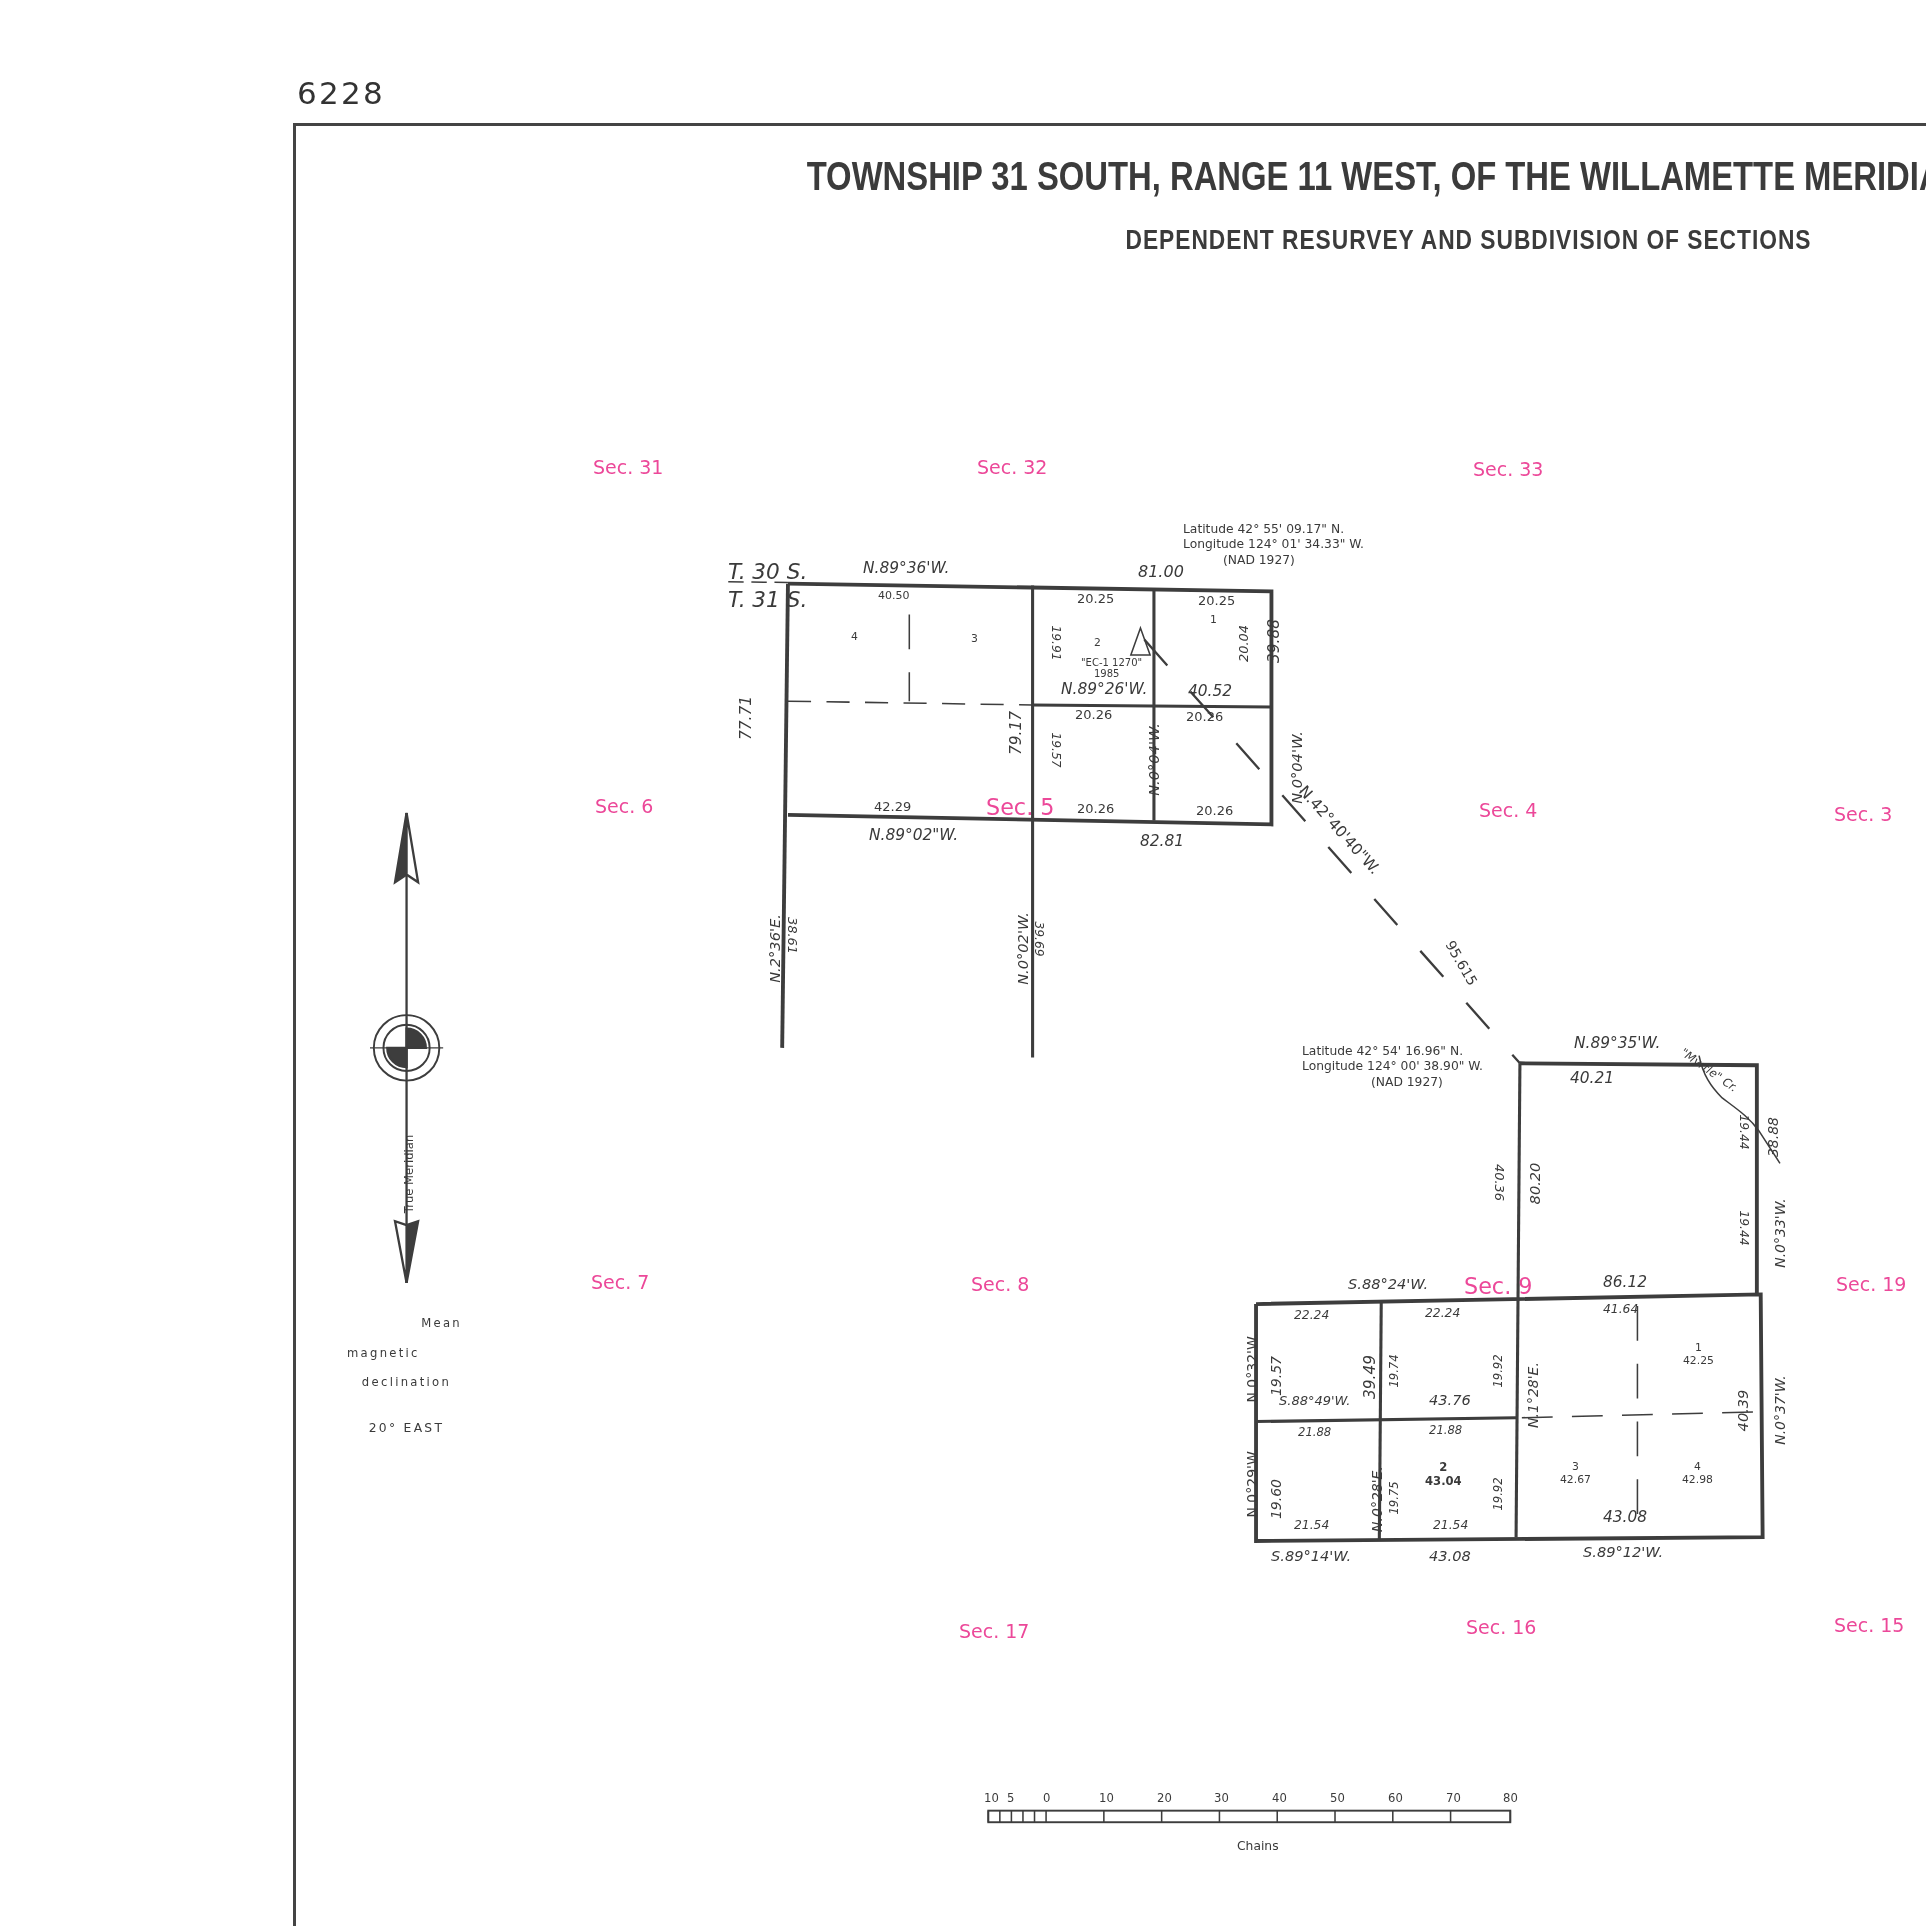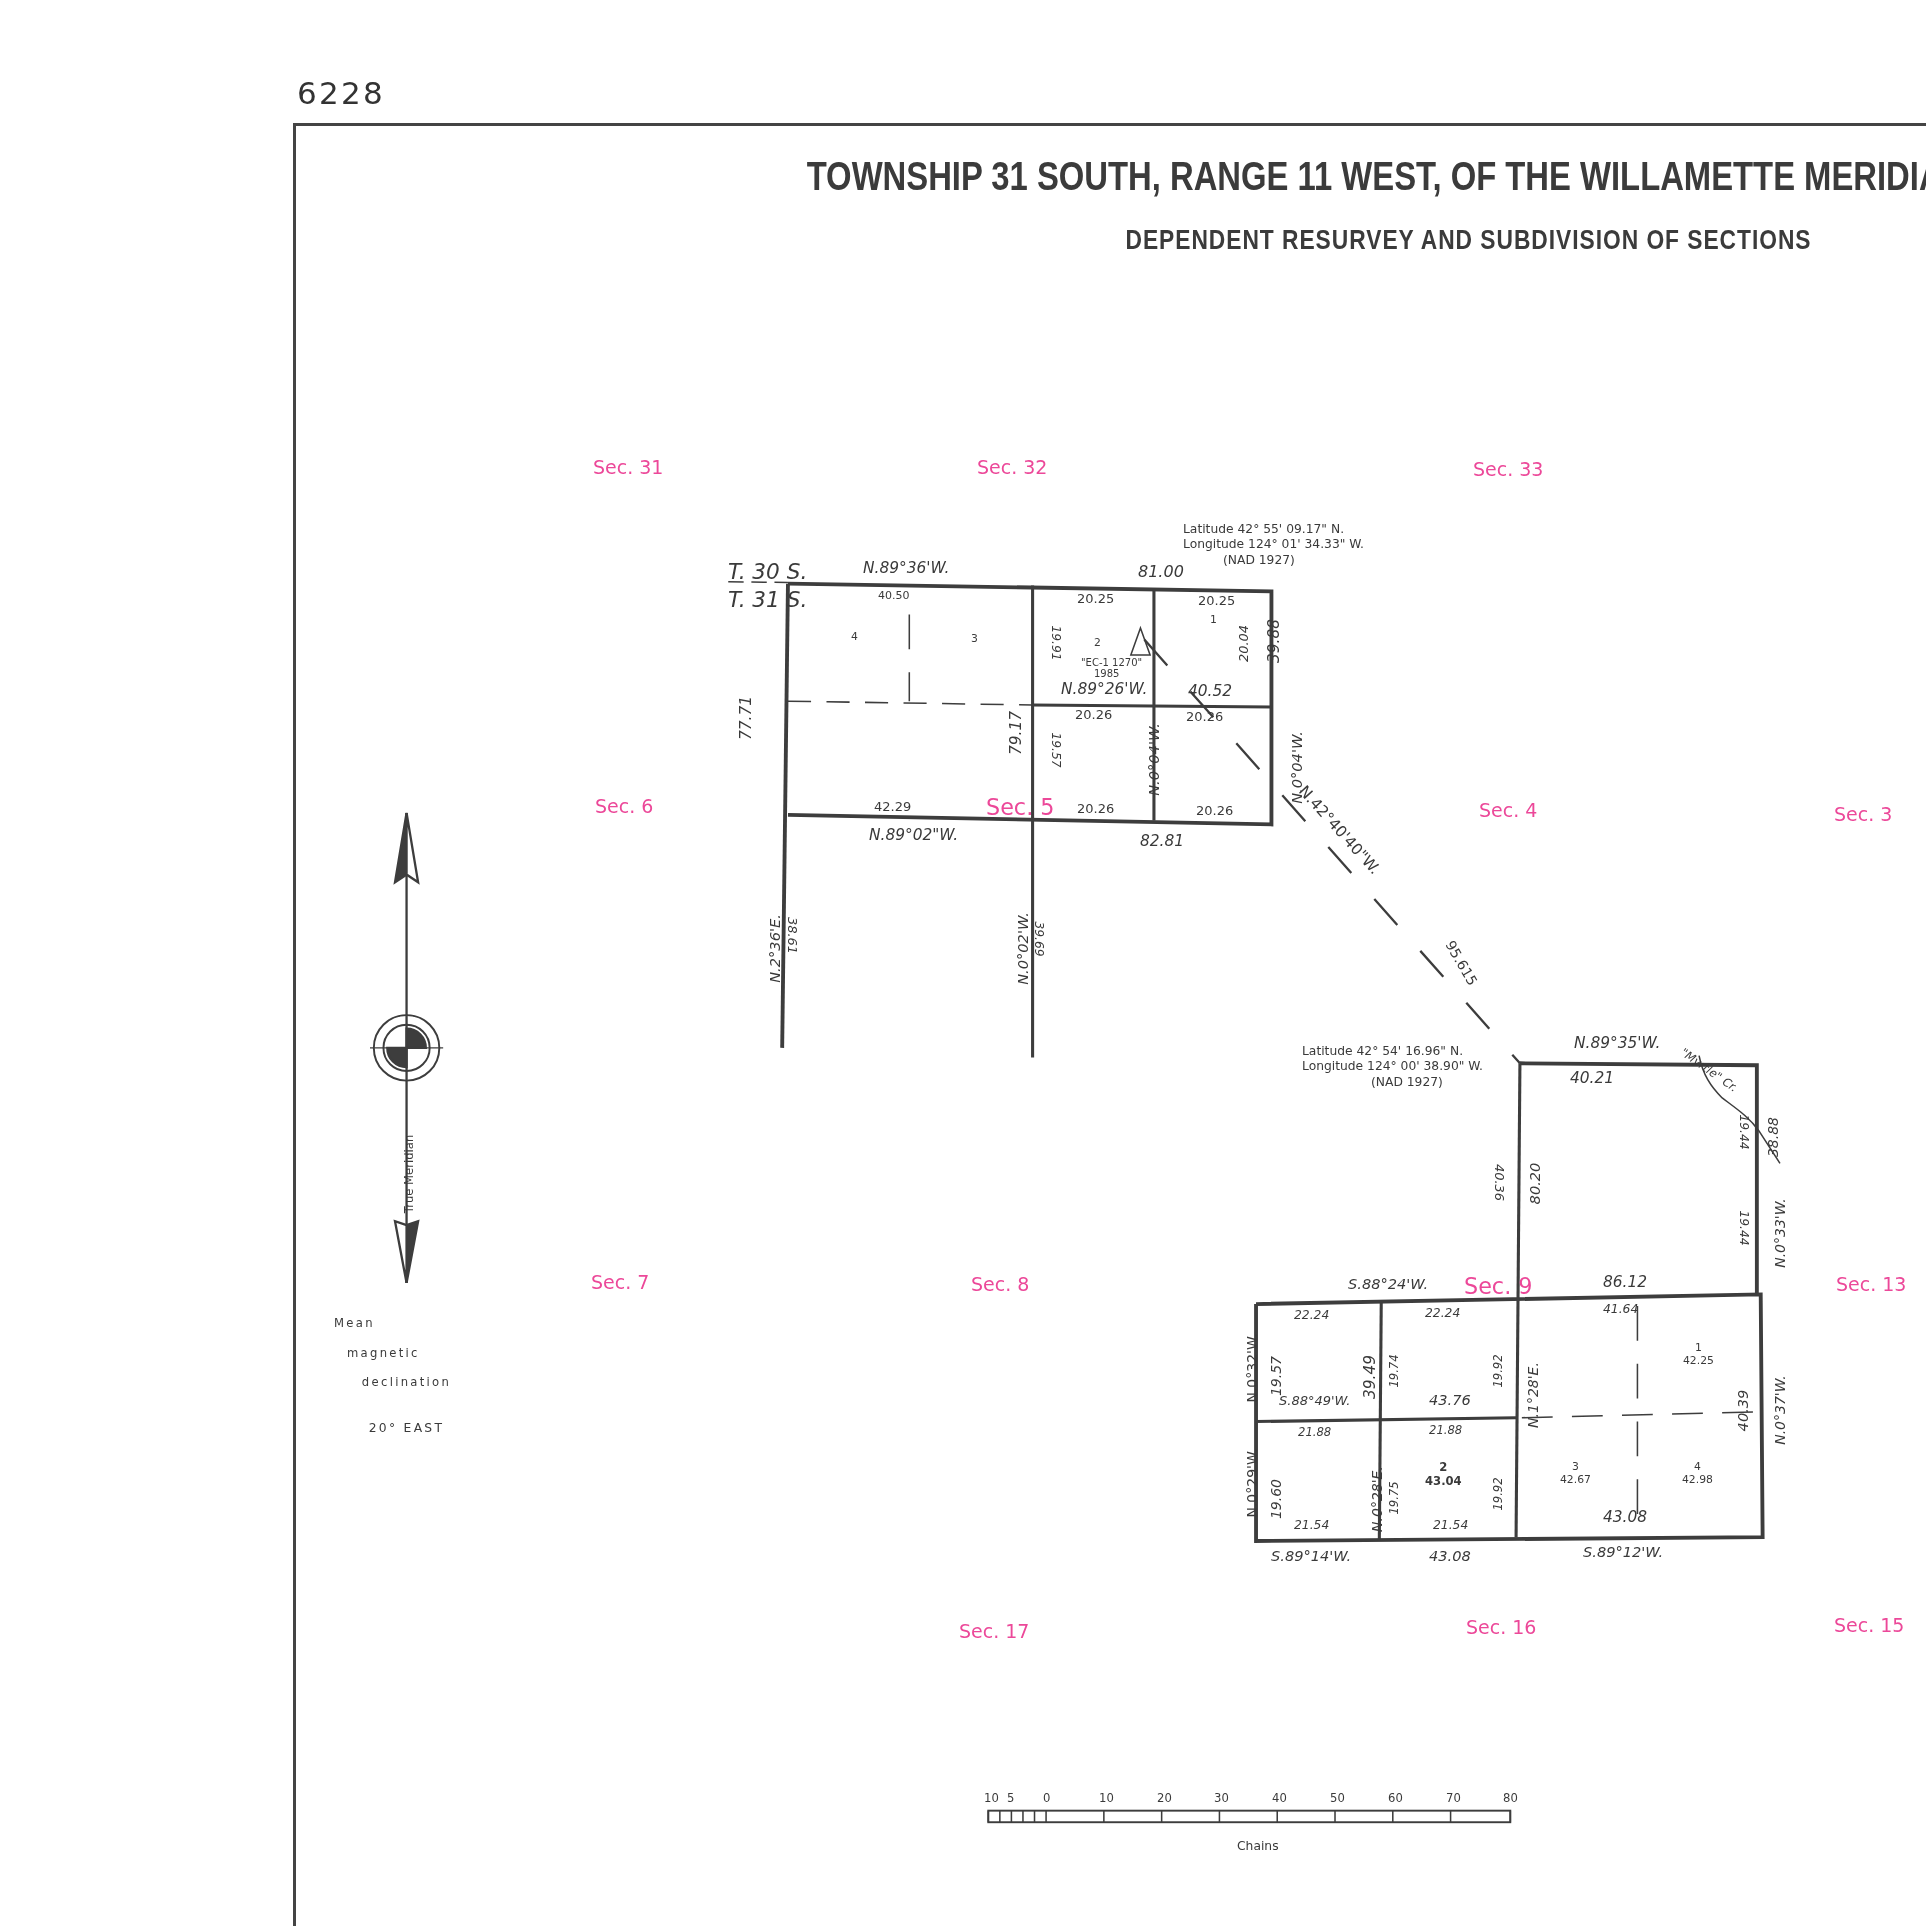--- a/index.html
+++ b/index.html
@@ -83,21 +83,21 @@
 <div class="abs sec" style="left:593px;top:456px">Sec. 31</div>
 <div class="abs sec" style="left:977px;top:456px">Sec. 32</div>
 <div class="abs sec" style="left:1473px;top:458px">Sec. 33</div>
 <div class="abs sec" style="left:595px;top:795px">Sec. 6</div>
 <div class="abs sec" style="left:986px;top:794px;font-size:22.3px">Sec. 5</div>
 <div class="abs sec" style="left:1479px;top:799px">Sec. 4</div>
 <div class="abs sec" style="left:1834px;top:803px">Sec. 3</div>
 <div class="abs sec" style="left:591px;top:1271px">Sec. 7</div>
 <div class="abs sec" style="left:971px;top:1273px">Sec. 8</div>
 <div class="abs sec" style="left:1464px;top:1273px;font-size:22.3px">Sec. 9</div>
-<div class="abs sec" style="left:1836px;top:1273px">Sec. 13</div>
+<div class="abs sec" style="left:1836px;top:1273px">Sec. 19</div>
 <div class="abs sec" style="left:959px;top:1620px">Sec. 17</div>
 <div class="abs sec" style="left:1466px;top:1616px">Sec. 16</div>
 <div class="abs sec" style="left:1834px;top:1614px">Sec. 15</div>
 
 <div class="abs" style="left:728px;top:559px;font-size:21.6px;font-style:italic">T. 30 S.</div>
 <div class="abs" style="left:728px;top:587px;font-size:21.6px;font-style:italic">T. 31 S.</div>
 
 <div class="abs" style="left:863px;top:559px;font-size:15.4px;font-style:italic">N.89°36'W.</div>
 <div class="abs" style="left:1138px;top:562px;font-size:16px;font-style:italic">81.00</div>
 <div class="abs" style="left:878px;top:589px;font-size:11px">40.50</div>
@@ -191,21 +191,21 @@
 <div class="abs" style="left:1722px;top:1402px;font-size:14.6px;font-style:italic;transform:rotate(-90deg)">40.39</div>
 <div class="abs" style="left:1745px;top:1402px;font-size:14px;font-style:italic;transform:rotate(-90deg)">N.0°37'W.</div>
 <div class="abs" style="left:1294px;top:1518px;font-size:12.3px;font-style:italic">21.54</div>
 <div class="abs" style="left:1433px;top:1518px;font-size:12.3px;font-style:italic">21.54</div>
 <div class="abs" style="left:1603px;top:1508px;font-size:15.4px;font-style:italic">43.08</div>
 <div class="abs" style="left:1271px;top:1547px;font-size:14.6px;font-style:italic">S.89°14'W.</div>
 <div class="abs" style="left:1429px;top:1547px;font-size:14.6px;font-style:italic">43.08</div>
 <div class="abs" style="left:1583px;top:1543px;font-size:14.6px;font-style:italic">S.89°12'W.</div>
 
 <div class="abs" style="left:370px;top:1167px;font-size:11.6px;transform:rotate(-90deg)">True Meridian</div>
-<div class="abs" style="left:334px;top:1316px;width:119px;text-align:left;font-size:11.6px;letter-spacing:2.3px">Mean</div>
+<div class="abs" style="left:343px;top:1316px;width:119px;text-align:right;font-size:11.6px;letter-spacing:2.3px">Mean</div>
 <div class="abs" style="left:347px;top:1346px;width:119px;text-align:left;font-size:11.6px;letter-spacing:2.3px">magnetic</div>
 <div class="abs" style="left:347px;top:1375px;width:119px;text-align:center;font-size:11.6px;letter-spacing:2.3px">declination</div>
 <div class="abs" style="left:347px;top:1421px;width:119px;text-align:center;font-size:12.3px;letter-spacing:2.3px">20° EAST</div>
 
 <div class="abs" style="left:986px;top:1791px;font-size:11.6px;width:532px;height:15.4px">
   <span class="abs" style="left:-1.9px">10</span>
   <span class="abs" style="left:21px">5</span>
   <span class="abs" style="left:57px">0</span>
   <span class="abs" style="left:113px">10</span>
   <span class="abs" style="left:171px">20</span>

